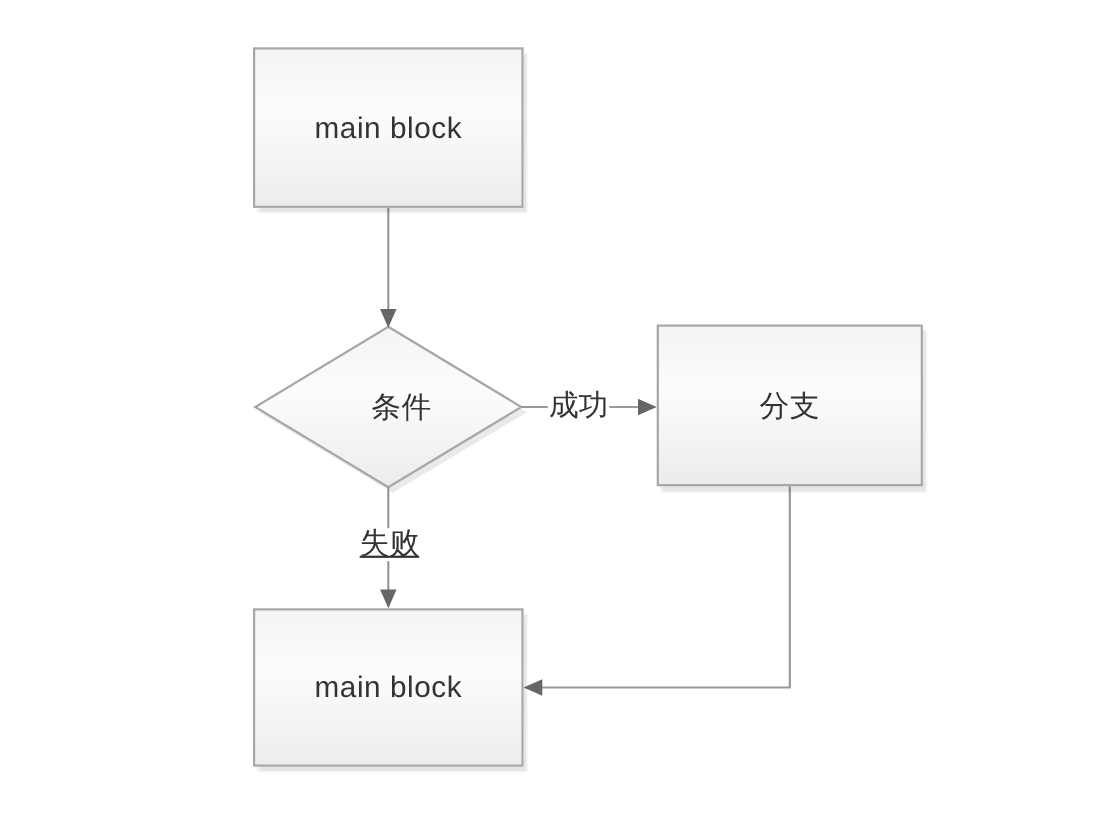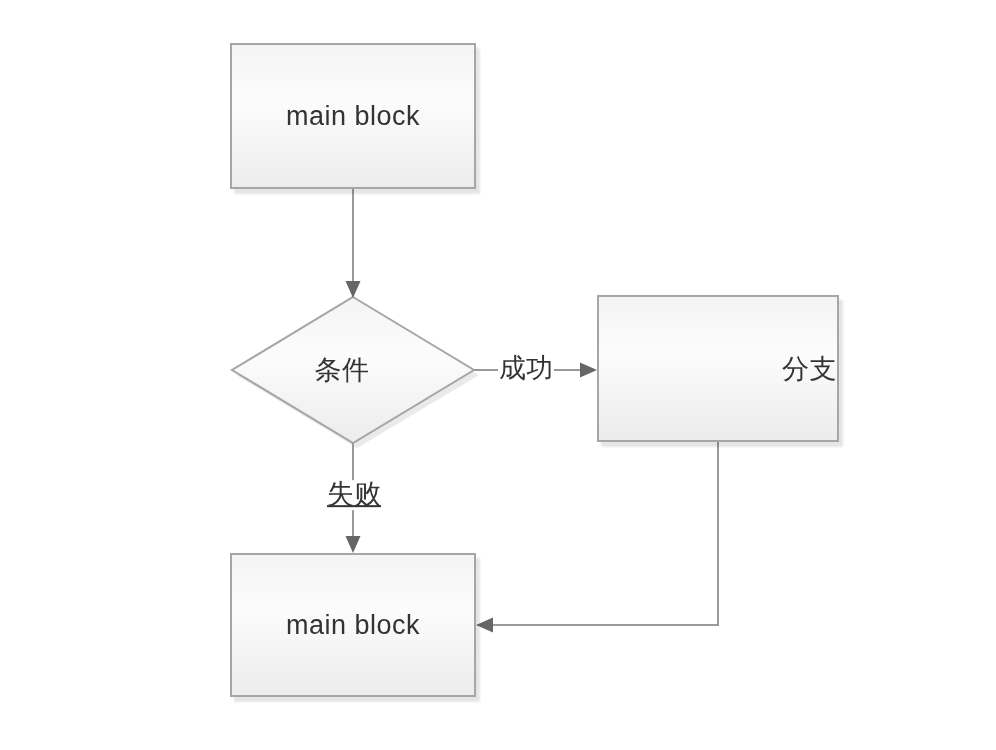--- a/index.html
+++ b/index.html
@@ -44,26 +44,26 @@
     transform: translate(-50%, -50%);
     background: #ffffff;
     color: #333333;
     font-size: 27px;
     line-height: 1.1;
     padding: 0 1px;
     white-space: nowrap;
   }
   
   #node-main-top    { left: 230px; top: 43px;  width: 246px; height: 146px; }
-  #node-branch      { left: 597px; top: 295px; width: 242px; height: 147px; justify-content: flex-end; }
+  #node-branch      { left: 597px; top: 295px; width: 242px; height: 147px; }
   #node-main-bottom { left: 230px; top: 553px; width: 246px; height: 144px; }
   
   #diamond-label-wrap {
     position: absolute;
-    left: 221px; top: 297px;
+    left: 244px; top: 297px;
     width: 242px; height: 146px;
     display: flex;
     align-items: center;
     justify-content: center;
     pointer-events: none;
   }
   #edge-label-success { left: 526px; top: 369px; font-family: Liberation Serif, serif; }
   #edge-label-failure { left: 354px; top: 495px; text-decoration: underline; }
 </style>
 </head>

